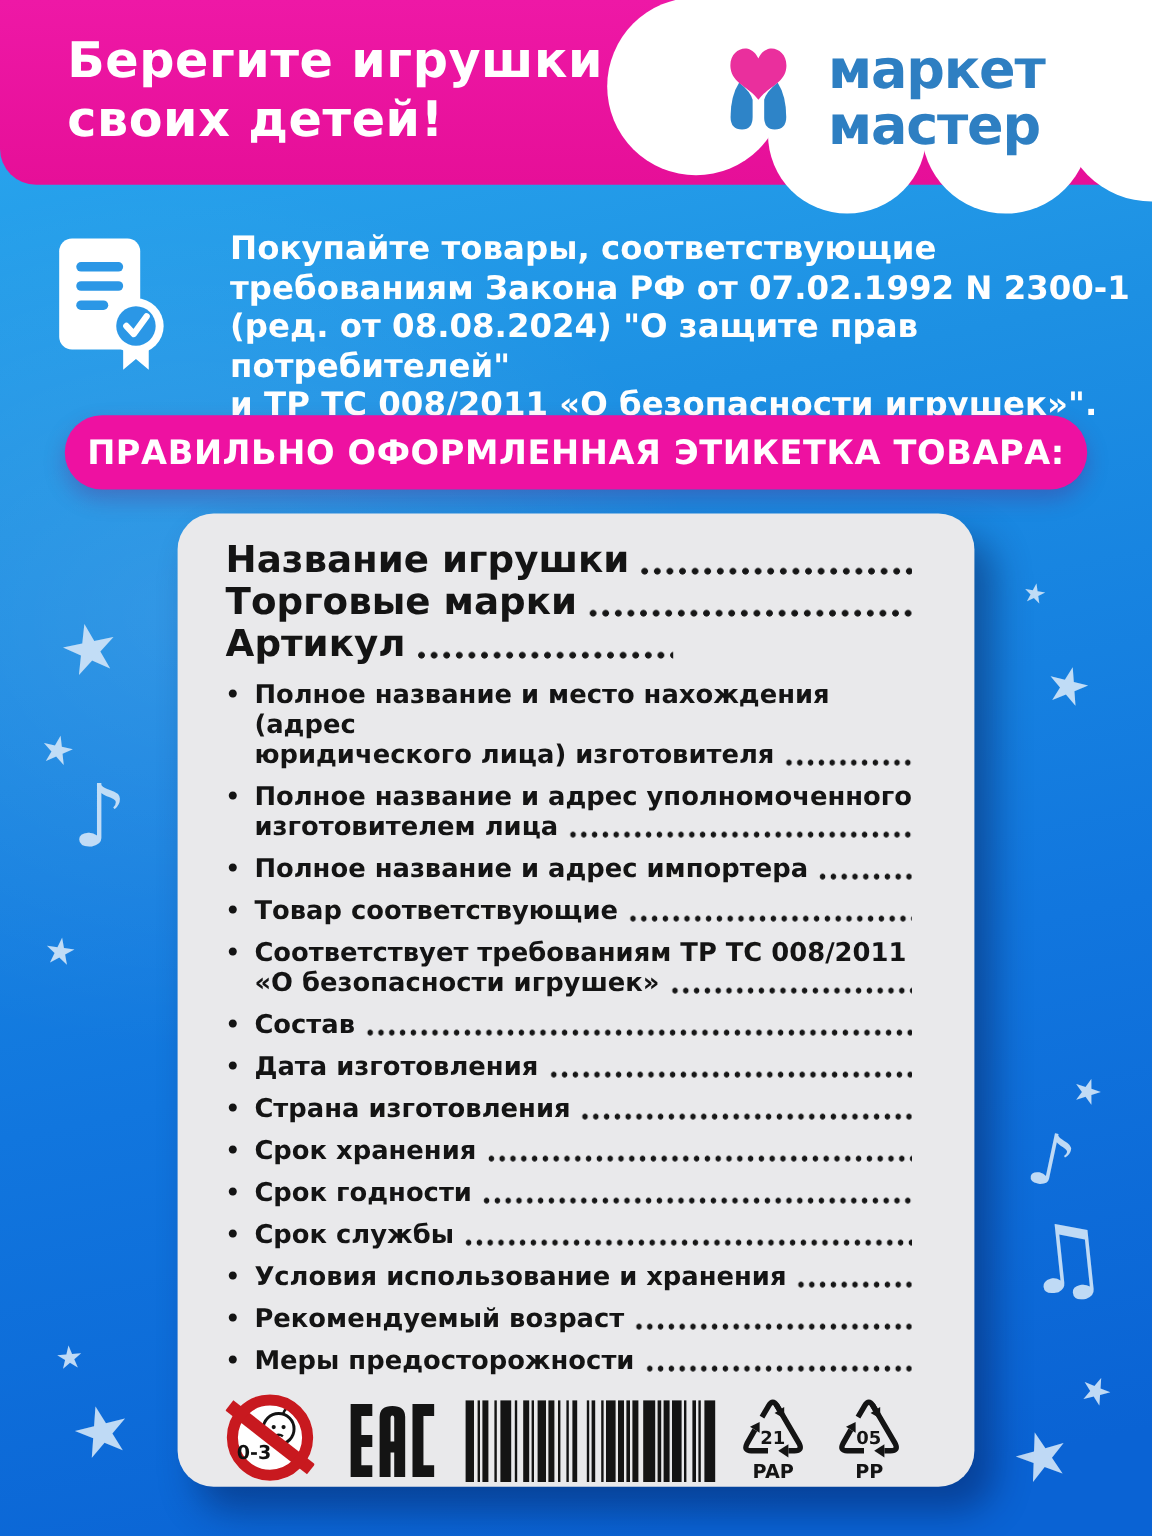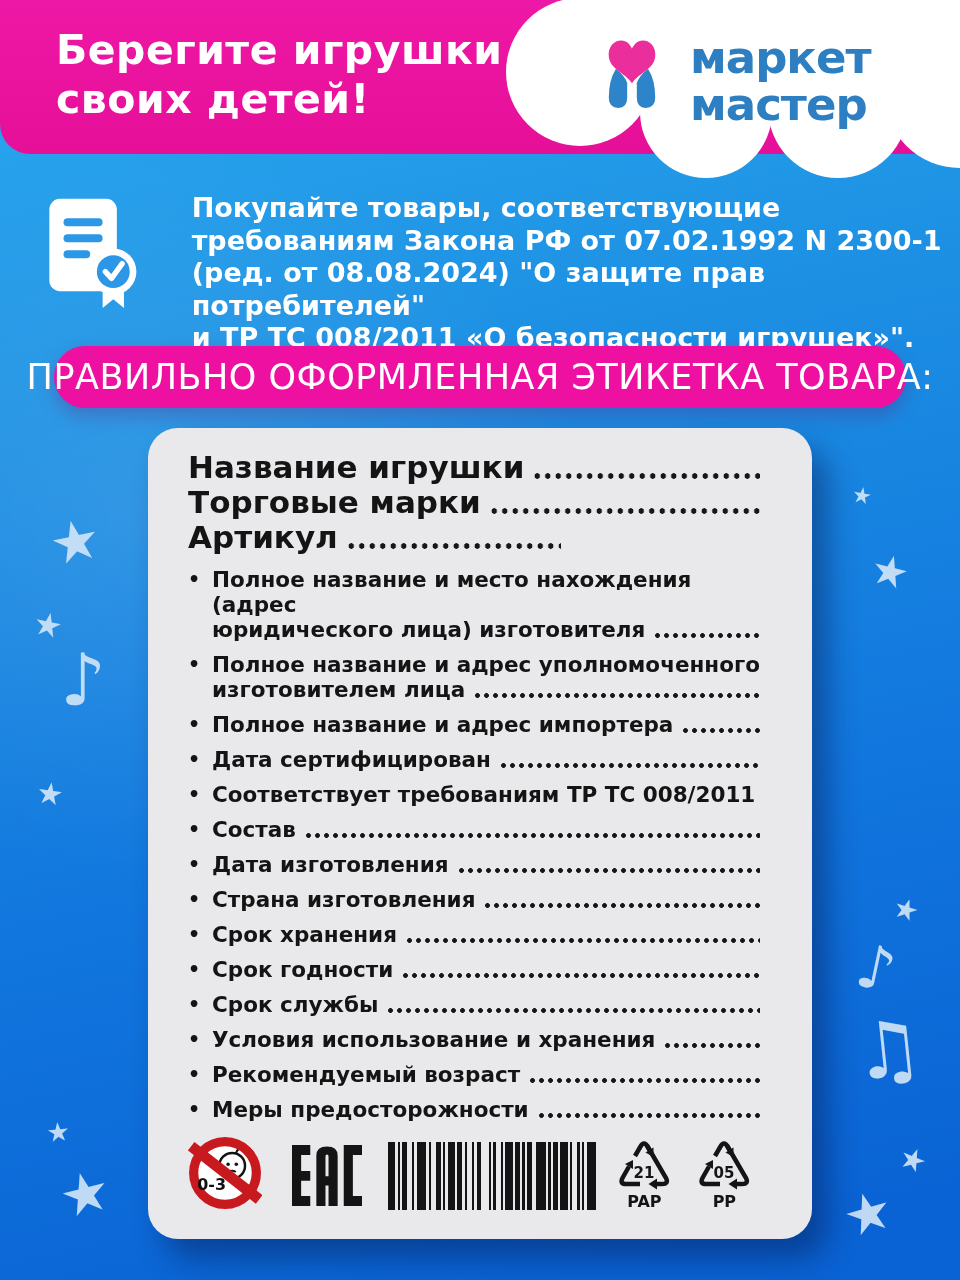--- a/index.html
+++ b/index.html
@@ -29,21 +29,21 @@
   }
   
   .intro{position:absolute;left:44px;top:190px;right:16px;display:flex;z-index:2;gap:32px;}
   .intro-text{margin-left:18px;margin-top:2px;color:#fff;font-weight:800;font-size:27px;line-height:32.5px;}
   
   .banner{
     position:absolute;left:54px;top:346px;width:852px;height:62px;z-index:2;
     background:#ee11a1;border-radius:31px;display:flex;align-items:center;justify-content:center;
     box-shadow:0 8px 18px rgba(120,0,90,.25);
   }
-  .banner span{color:#fff;font-weight:400;font-size:35px;letter-spacing:.5px;white-space:nowrap;}
+  .banner span{color:#fff;font-weight:700;font-size:28px;letter-spacing:.5px;white-space:nowrap;}
   
   .card{
     position:absolute;left:148px;top:428px;width:664px;height:811px;z-index:2;
     background:#e9e9eb;border-radius:30px;box-sizing:border-box;
     padding:22px 52px 16px 40px;color:#141414;overflow:hidden;
     box-shadow:16px 20px 30px rgba(5,25,80,.45);
   }
   .hrow{display:flex;font-weight:800;font-size:31px;line-height:35px;}
   .leader{
     flex:1;height:5px;align-self:flex-end;margin:0 0 4px 8px;
@@ -181,29 +181,33 @@
           <div class="lrow">
             <span style="white-space: nowrap;">Полное название и адрес импортера</span>
             <span class="leader"></span>
           </div>
         </div>
       </div>
       <div class="item">
         <span class="bullet">•</span>
         <div class="ibody">
           <div class="lrow">
-            <span style="white-space: nowrap;">Дата сертифицирован</span>
+            <span style="white-space: nowrap;">Товар соответствующие</span>
             <span class="leader"></span>
           </div>
         </div>
       </div>
       <div class="item">
         <span class="bullet">•</span>
         <div class="ibody">
           <div>Соответствует требованиям ТР ТС 008/2011</div>
+          <div class="lrow">
+            <span style="white-space: nowrap;">«О безопасности игрушек»</span>
+            <span class="leader"></span>
+          </div>
         </div>
       </div>
       <div class="item">
         <span class="bullet">•</span>
         <div class="ibody">
           <div class="lrow">
             <span style="white-space: nowrap;">Состав</span>
             <span class="leader"></span>
           </div>
         </div>

